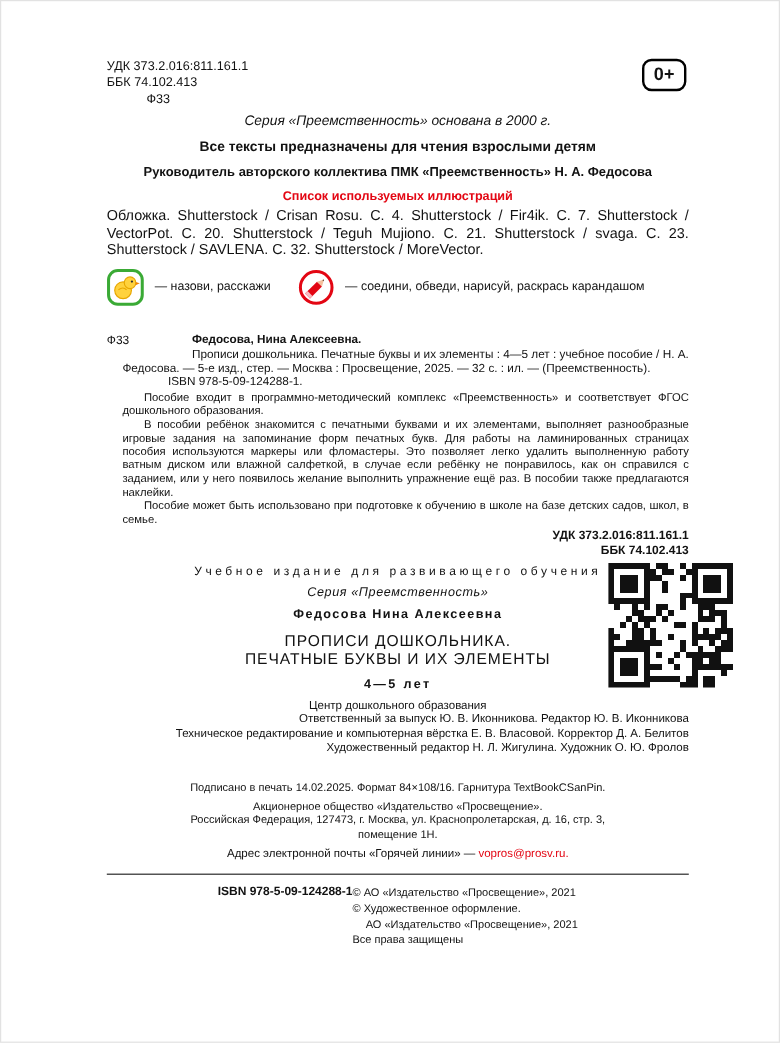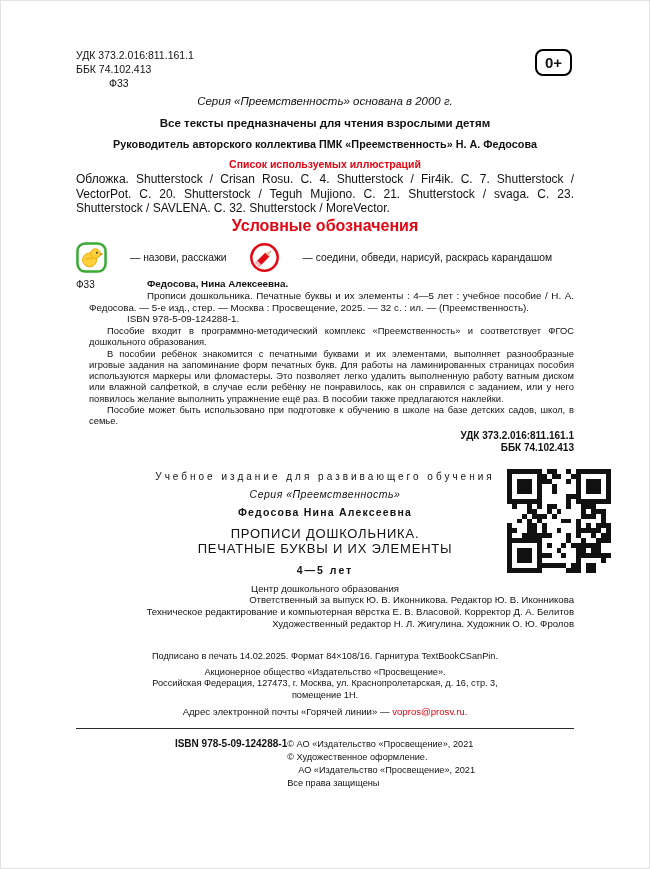--- a/index.html
+++ b/index.html
@@ -8,21 +8,21 @@
   .page {
     position: relative;
     width: 650px; height: 869px;
     margin: 0 auto;
     background: #fff;
     border: 1px solid #e2e2e2;
     overflow: hidden;
     font-family: "Liberation Sans", "DejaVu Sans", sans-serif;
     color: #121212;
   }
-  .abs { position: absolute; left: 75px; right: 75px; }
+  .abs { position: absolute; left: 88px; right: 75px; }
 
   
   #header { top: 48px; display: flex; justify-content: space-between; align-items: flex-start; }
   .codes { font-size: 10.5px; line-height: 1.32; }
   .codes .f33 { margin-left: 33px; }
   .age-badge {
     border: 2px solid #000; border-radius: 8px;
     padding: 3px 8px; font-weight: bold; font-size: 15px;
     margin-right: 2px;
   }
@@ -32,21 +32,21 @@
   .series-founded { font-style: italic; font-size: 11.5px; }
   .adults { margin-top: 10px; font-weight: bold; font-size: 11.5px; }
   .leader { margin-top: 9px; font-weight: bold; font-size: 10.8px; }
   .ill-title { margin-top: 8px; font-weight: bold; font-size: 10.5px; color: var(--accent); }
   .ill-text { margin-top: 2px; font-size: 12px; line-height: 1.22; text-align: justify; }
 
   
   #legend { top: 216px; }
   .legend-title { font-weight: bold; font-size: 16px; color: var(--accent); text-align: center; }
   .legend-row { display: flex; align-items: center; margin-top: 7px; }
-  .legend-item { display: flex; align-items: center; gap: 23px; font-size: 10.3px; }
+  .legend-item { display: flex; align-items: center; gap: 9px; font-size: 10.3px; }
   .legend-item + .legend-item { margin-left: 22px; }
   .legend-icon { width: 31px; height: 31px; flex: 0 0 auto; }
 
   
   #card { top: 277px; font-size: 9.8px; line-height: 1.2; }
   .card-code { position: absolute; left: 0; top: 1px; font-size: 10px; }
   .card-body { padding-left: 13px; }
   .card-author { font-weight: bold; text-indent: 58px; }
   .card-entry { text-indent: 58px; text-align: justify; }
   .card-isbn { text-indent: 38px; }
@@ -100,21 +100,20 @@
 
   <div class="abs" id="intro">
     <div class="series-founded">Серия «Преемственность» основана в 2000 г.</div>
     <div class="adults">Все тексты предназначены для чтения взрослыми детям</div>
     <div class="leader">Руководитель авторского коллектива ПМК «Преемственность» Н. А. Федосова</div>
     <div class="ill-title">Список используемых иллюстраций</div>
     <div class="ill-text">Обложка. Shutterstock / Crisan Rosu. С. 4. Shutterstock / Fir4ik. С. 7. Shutterstock / VectorPot. С. 20. Shutterstock / Teguh Mujiono. С. 21. Shutterstock / svaga. С. 23. Shutterstock / SAVLENA. С. 32. Shutterstock / MoreVector.</div>
   </div>
 
   <div class="abs" id="legend">
-    <div class="legend-title">Условные обозначения</div>
     <div class="legend-row">
       <div class="legend-item">
         <svg class="legend-icon" viewBox="0 0 32 32">
           <rect x="1.5" y="1.5" width="29" height="29" rx="8" fill="#fff" stroke="#3aaa35" stroke-width="2.6"></rect>
           <circle cx="14" cy="18.5" r="7.2" fill="#ffd23d" stroke="#e8a700" stroke-width="1"></circle>
           <circle cx="20" cy="12" r="5" fill="#ffd23d" stroke="#e8a700" stroke-width="1"></circle>
           <circle cx="21.6" cy="11" r="1" fill="#333"></circle>
           <path d="M24.8 11.4 l3.6 1 -3.6 1.8 z" fill="#f08300"></path>
           <path d="M10 18 q4 -3 7 0" fill="none" stroke="#e8a700" stroke-width="1"></path>
         </svg>

